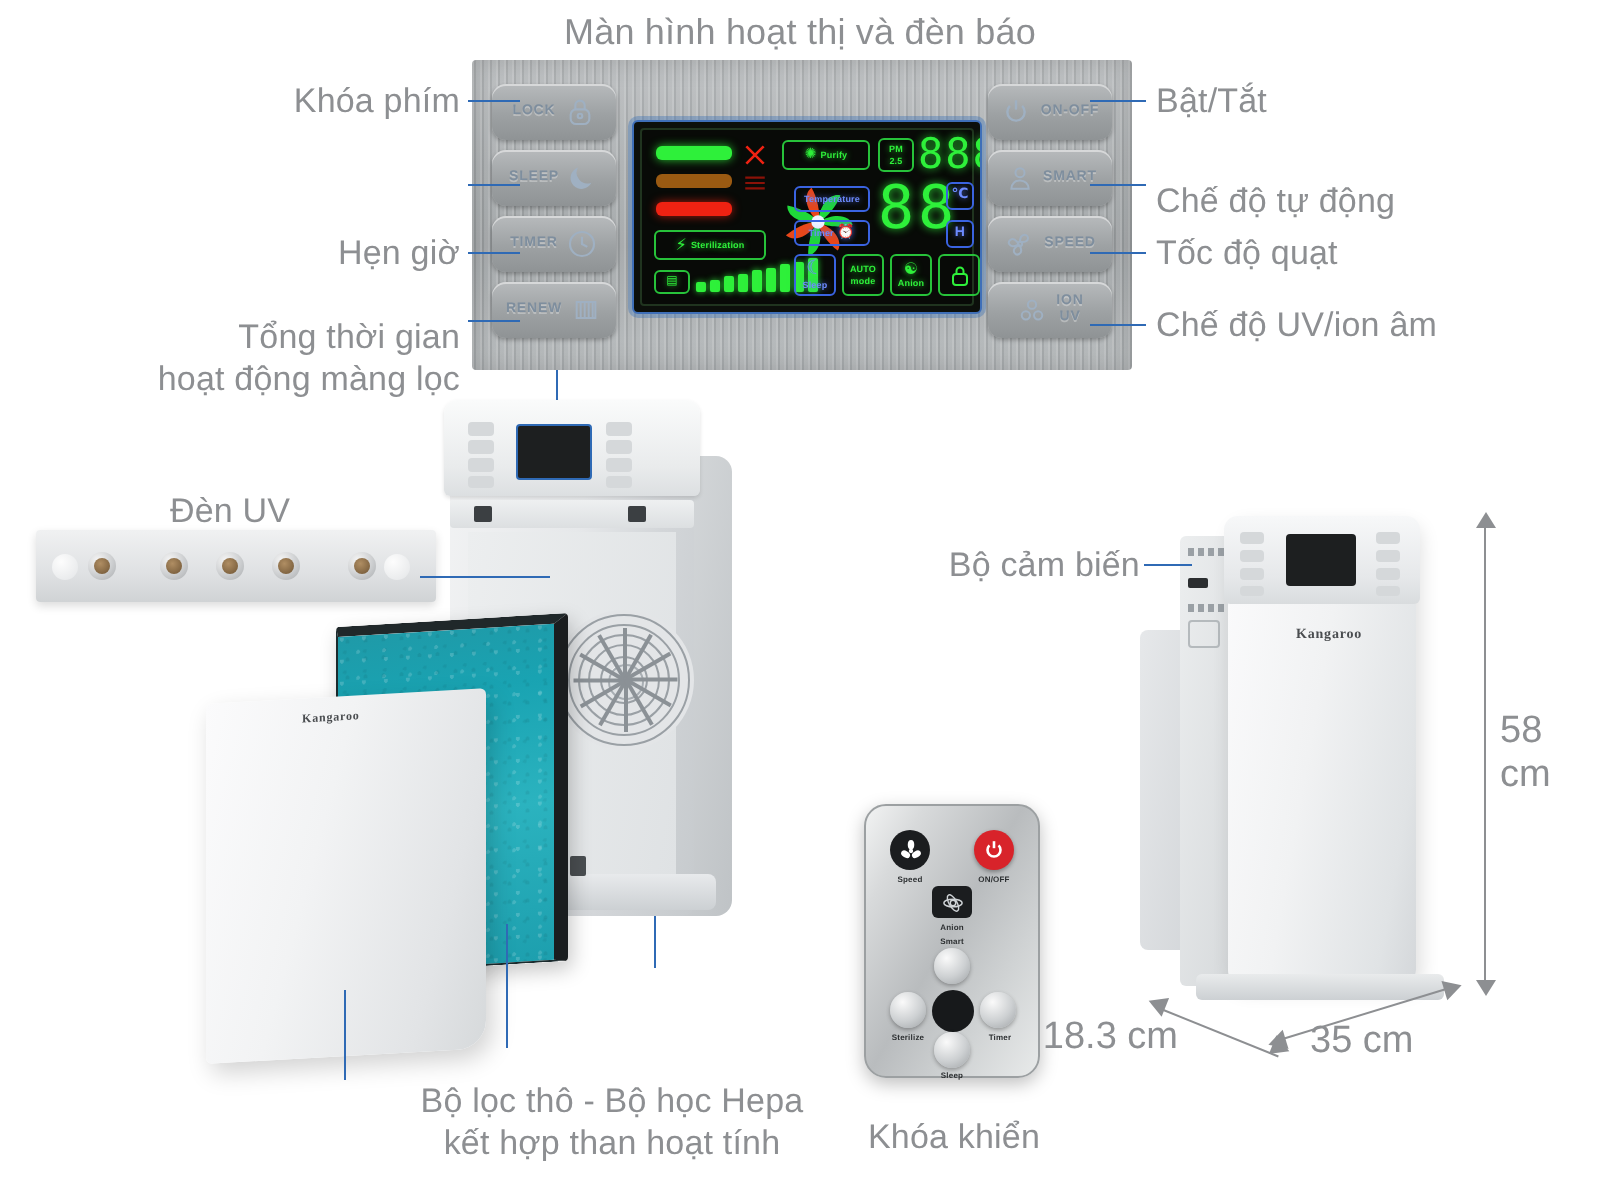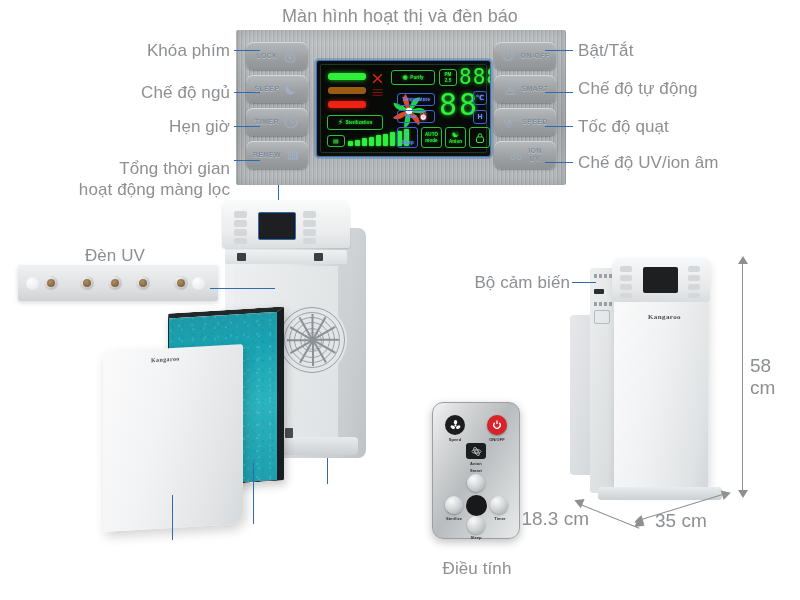--- a/index.html
+++ b/index.html
@@ -351,35 +351,34 @@
           </svg>
         </div>
 
       </div>
     </div>
   </div>
 
   <div class="abs anno r" style="left:30px;top:40px;width:200px;">Khóa phím</div>
   <div class="lead h abs" style="left:234px;top:50px;width:26px;"></div>
 
-  <div class="abs anno r" style="left:30px;top:82px;width:200px;">Chế độ ngủ</div>
   <div class="lead h abs" style="left:234px;top:92px;width:26px;"></div>
 
   <div class="abs anno r" style="left:30px;top:116px;width:200px;">Hẹn giờ</div>
   <div class="lead h abs" style="left:234px;top:126px;width:26px;"></div>
 
   <div class="abs anno r" style="left:15px;top:158px;width:215px;">Tổng thời gian
 hoạt động màng lọc</div>
   <div class="lead h abs" style="left:234px;top:160px;width:26px;"></div>
 
   <div class="lead h abs" style="left:545px;top:50px;width:28px;"></div>
   <div class="abs anno l" style="left:578px;top:40px;width:215px;">Bật/Tắt</div>
 
   <div class="lead h abs" style="left:545px;top:92px;width:28px;"></div>
-  <div class="abs anno l" style="left:578px;top:78px;width:215px;">Chế độ tự động</div>
+  <div class="abs anno l" style="left:578px;top:90px;width:215px;">Chế độ tự động</div>
 
   <div class="lead h abs" style="left:545px;top:126px;width:28px;"></div>
   <div class="abs anno l" style="left:578px;top:116px;width:215px;">Tốc độ quạt</div>
 
   <div class="lead h abs" style="left:545px;top:162px;width:28px;"></div>
   <div class="abs anno l" style="left:578px;top:152px;width:215px;">Chế độ UV/ion âm</div>
 
   <div class="lead v abs" style="left:278px;top:185px;height:35px;"></div>
 
   <div class="abs">
@@ -473,20 +472,22 @@
         <b></b>
       </div>
     <div class="bulbcap" style="left:174px;"></div>
   </div>
   <div class="abs anno c" style="left:40px;top:245px;width:150px;">Đèn UV</div>
   <div class="lead h abs" style="left:210px;top:288px;width:65px;"></div>
 
   <div class="lead v abs" style="left:172px;top:495px;height:45px;"></div>
 
   <div class="lead v abs" style="left:253px;top:462px;height:62px;"></div>
+  <div class="abs anno c" style="left:200px;top:540px;width:212px;">Bộ lọc thô - Bộ học Hepa
+kết hợp than hoạt tính</div>
 
   <div class="lead v abs" style="left:327px;top:458px;height:26px;"></div>
 
   <div class="abs" id="remote">
 
     <div class="abs" style="left:12px;top:12px;width:20px;height:20px;border-radius:50%;background:#1b1d1f;
          display:flex;align-items:center;justify-content:center;color:#fff;">
       <svg viewBox="0 0 24 24" width="13" height="13" fill="currentColor">
         <circle cx="12" cy="12" r="2"></circle>
         <ellipse cx="12" cy="6.2" rx="3" ry="4.4"></ellipse>
@@ -522,21 +523,21 @@
 
     <div class="rbtn" style="left:12px;top:93px;width:18px;height:18px;"></div>
     <div class="rlbl" style="left:3px;top:113px;width:36px;">Sterilize</div>
 
     <div class="rbtn" style="left:57px;top:93px;width:18px;height:18px;"></div>
     <div class="rlbl" style="left:50px;top:113px;width:34px;">Timer</div>
 
     <div class="rbtn" style="left:34px;top:113px;width:18px;height:18px;"></div>
     <div class="rlbl" style="left:26px;top:132px;width:34px;">Sleep</div>
   </div>
-  <div class="abs anno c" style="left:412px;top:558px;width:130px;">Điều tính</div>
+  <div class="abs anno c" style="left:412px;top:558px;width:130px;">Khóa khiển</div>
 
   <div class="abs">
 
     <div class="abs" style="left:570px;top:315px;width:28px;height:160px;border-radius:4px;
          background:linear-gradient(100deg,#e6e8ea,#d3d6d9);"></div>
 
     <div class="abs" style="left:590px;top:268px;width:26px;height:225px;border-radius:3px 0 0 3px;
          background:linear-gradient(100deg,#eceeef,#d7dadc);"></div>
 
     <div class="abs" style="left:594px;top:274px;width:18px;height:4px;

